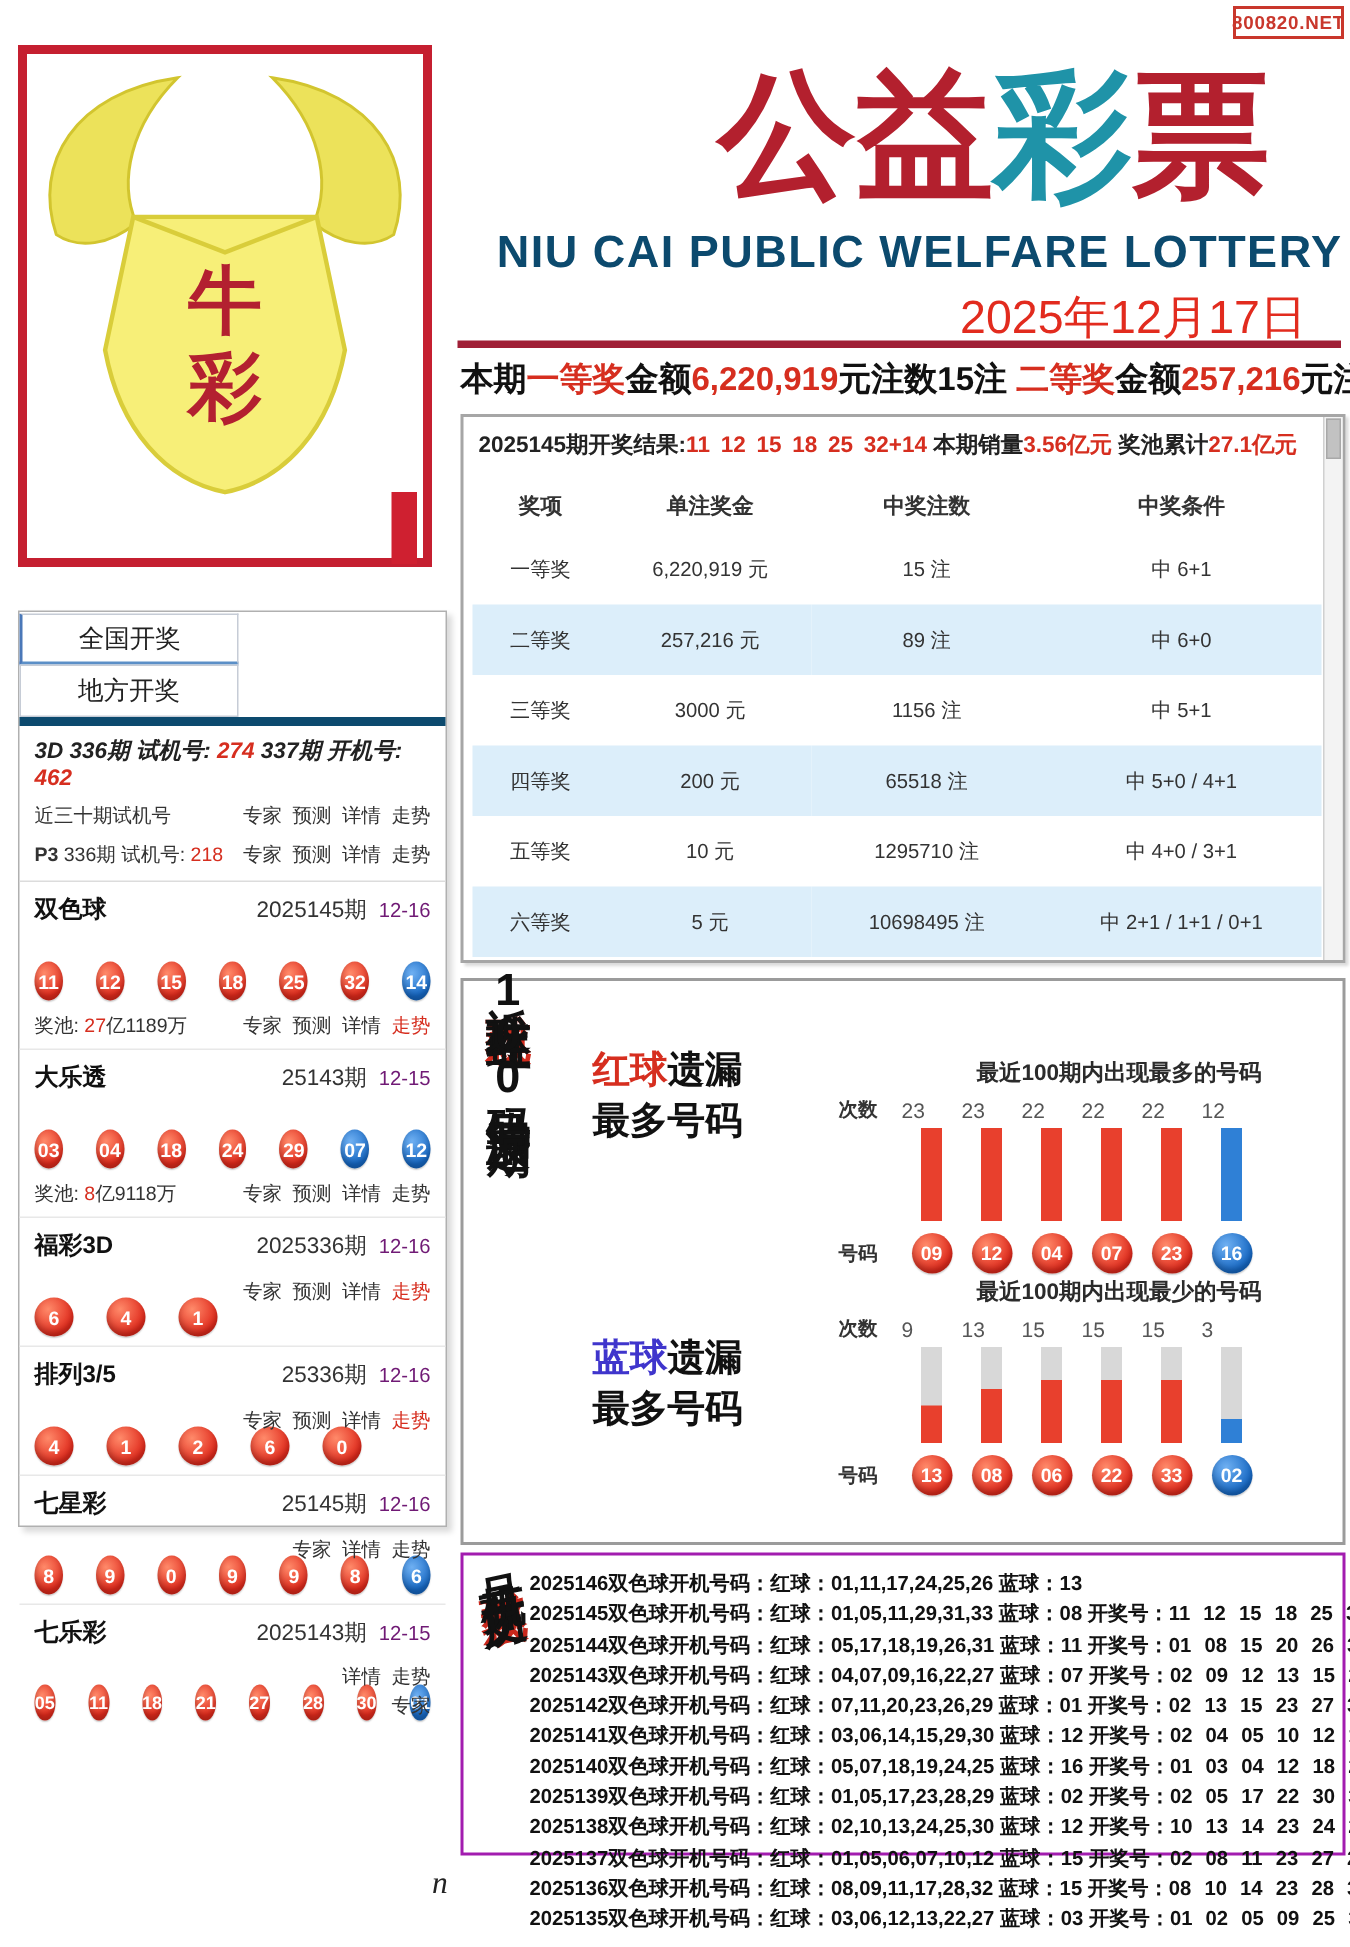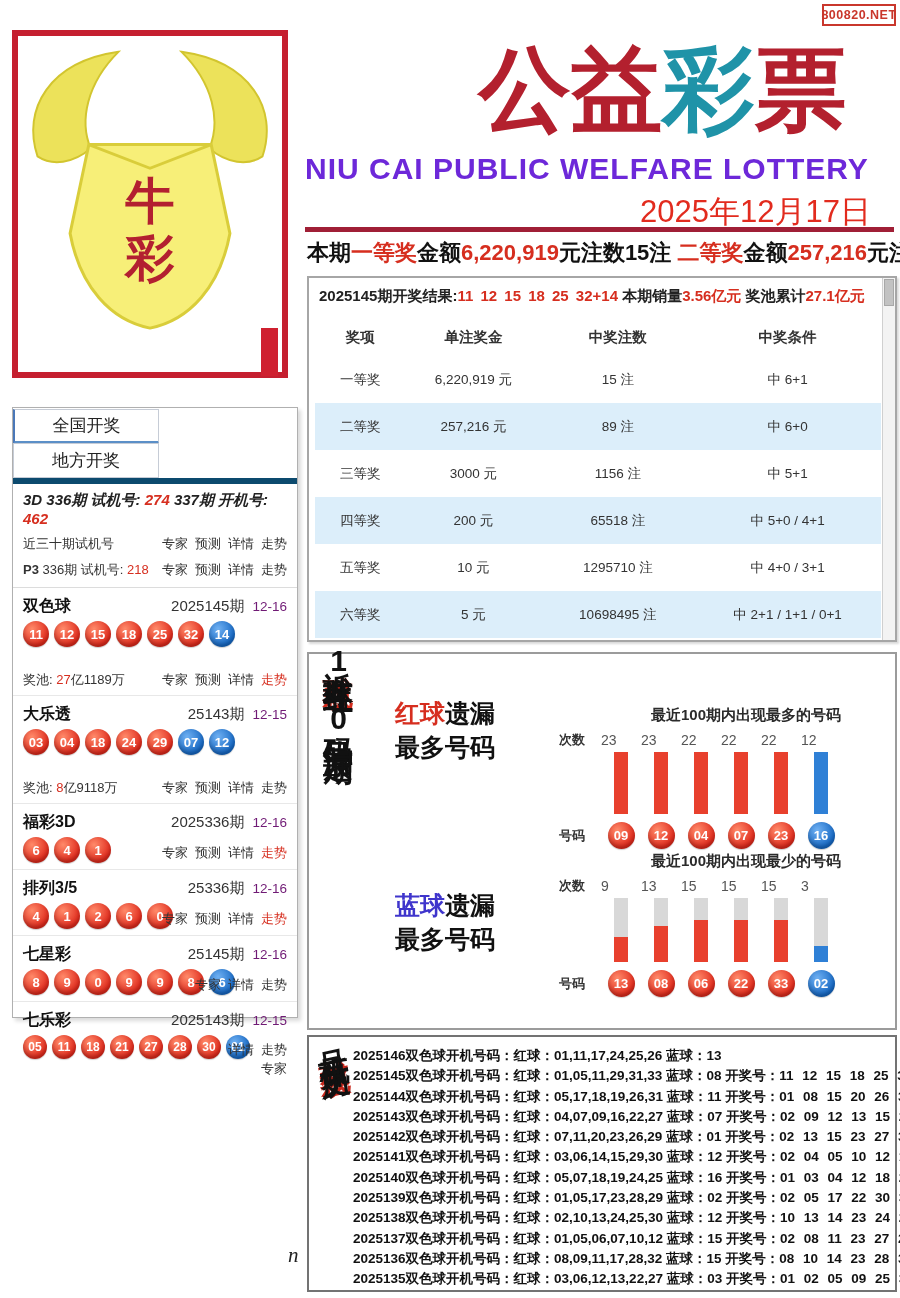--- a/index.html
+++ b/index.html
@@ -18,22 +18,22 @@
   
   .logo-box { position:absolute; left:12px; top:30px; width:276px; height:348px;
     border:6px solid #c51f30; background:#fff; }
   .logo-red-block { position:absolute; right:4px; bottom:-4px; width:17px; height:48px; background:#cf2030; }
   .logo-box svg { display:block; margin:4px auto 0; }
 
   
   .main-title { position:absolute; left:430px; top:34px; width:465px; height:112px;
     font-size:92px; font-weight:bold; text-align:center; line-height:112px; font-family:"Liberation Serif","DejaVu Serif",serif; }
   .t-red { color:#b3202e; } .t-teal { color:#1f93a8; }
-  .subtitle { position:absolute; left:305px; top:152px; width:590px; text-align:left;
-    font-size:30px; font-weight:bold; color:#6d28d9; letter-spacing:1px; white-space:nowrap; }
+  .subtitle { position:absolute; left:305px; top:152px; width:590px; text-align:right;
+    font-size:30px; font-weight:bold; color:#0c4a6e; letter-spacing:1px; white-space:nowrap; }
   .date-line { position:absolute; left:305px; top:191px; width:566px; text-align:right;
     font-size:31px; color:#e22b1e; font-weight:400; }
   .red-rule { position:absolute; left:305px; top:227px; width:589px; height:5px; background:#a01f36; }
 
   
   .prize-banner { position:absolute; left:307px; top:238px; width:589px;
     font-size:22px; font-weight:bold; color:#111; white-space:nowrap; }
 
   
   .result-box { position:absolute; left:307px; top:276px; width:590px; height:366px;
@@ -59,28 +59,28 @@
   .b3d-row1 { font-size:15px; color:#222; font-weight:bold;font-style:italic; }
   .b3d-row { display:flex; justify-content:space-between; margin-top:8px; font-size:13px; color:#333; }
   .links span { margin-left:7px; cursor:pointer; }
   .links .seg-r { color:#d62e1f; }
   .game { position:relative; padding:8px 10px 6px; border-bottom:1px solid #e8e8e8; }
   .game:last-child { border-bottom:none; }
   .game-head { display:flex; align-items:baseline; }
   .g-name { font-size:16px; font-weight:bold; color:#111; cursor:pointer; }
   .g-period { margin-left:auto; font-size:15px; color:#333; }
   .g-date { margin-left:8px; font-size:13.5px; color:#701a75; }
-  .balls { display:flex; gap:5px; margin-top:4px; }
+  .balls { display:flex; gap:22px; margin-top:24px; }
   .ball { width:26px; height:26px; border-radius:50%; color:#fff; font-size:13px; font-weight:bold;
     display:flex; align-items:center; justify-content:center;
     box-shadow:inset 0 -3px 4px rgba(0,0,0,.25), 0 1px 1px rgba(0,0,0,.2); }
   .ball.sm { width:24px; height:24px; font-size:12px; }
   .ball.red { background:radial-gradient(circle at 35% 30%, #ff8a6a, #e02a1c 70%); }
   .ball.blue { background:radial-gradient(circle at 35% 30%, #6fb0f2, #1668c4 70%); }
-  .game-foot { display:flex; justify-content:space-between; margin-top:24px; font-size:13px; color:#333; }
+  .game-foot { display:flex; justify-content:space-between; margin-top:8px; font-size:13px; color:#333; }
   .links-balls { position:absolute; right:10px; top:40px; font-size:13px; color:#333; }
   .links-two { position:absolute; right:10px; top:38px; width:80px; text-align:right;
     font-size:13px; color:#333; line-height:19px; }
 
   
   .omission-box { position:absolute; left:307px; top:652px; width:590px; height:378px;
     border:2px solid #9b9b9b; background:#fff; }
   .vt { position:absolute; left:12px; top:6px; writing-mode:vertical-rl; text-orientation:upright;
     font-size:30px; font-weight:bold; line-height:34px; letter-spacing:-4px; color:#111; }
   .vt .seg-r { color:#d22b1d; }
@@ -96,22 +96,22 @@
   .c-bars { display:flex; margin-top:3px; margin-left:42px; }
   .c-barcell { width:40px; display:flex; justify-content:center; align-items:flex-end; }
   .bar-full { width:14px; }
   .bar-track { width:14px; background:#d8d8d8; position:relative; }
   .bar-fill { position:absolute; bottom:0; left:0; right:0; }
   .bar-red { background:#e8402d; } .bar-blue { background:#2f80d6; }
   .c-ballrow { margin-top:8px; }
   .c-ball { width:27px; height:27px; margin:0 auto; }
 
   
-  .history-box { position:absolute; left:307px; top:1035px; width:590px; height:257px;
-    border:2px solid #737373; background:#fff; }
+  .history-box { position:absolute; left:307px; top:1035px; width:590px; height:202px;
+    border:2px solid #a21caf; background:#fff; }
   .hv { position:absolute; left:4px; top:10px; writing-mode:vertical-rl; text-orientation:upright;
     font-size:30px; font-weight:bold; line-height:36px; letter-spacing:-5px; color:#111;
     transform:rotate(-7deg) skewY(-5deg); }
   .hv .seg-r { color:#c9281c; }
   .h-lines { position:absolute; left:44px; top:9px; font-size:13.5px; font-weight:bold;
     color:#111; line-height:20.3px; white-space:nowrap; }
   .h-draw { word-spacing:5px; }
 
   .stray-n { position:absolute; left:288px; top:1243px; font-size:21px; font-style:italic;
     font-family:"Liberation Serif","DejaVu Serif",serif; color:#222; }

